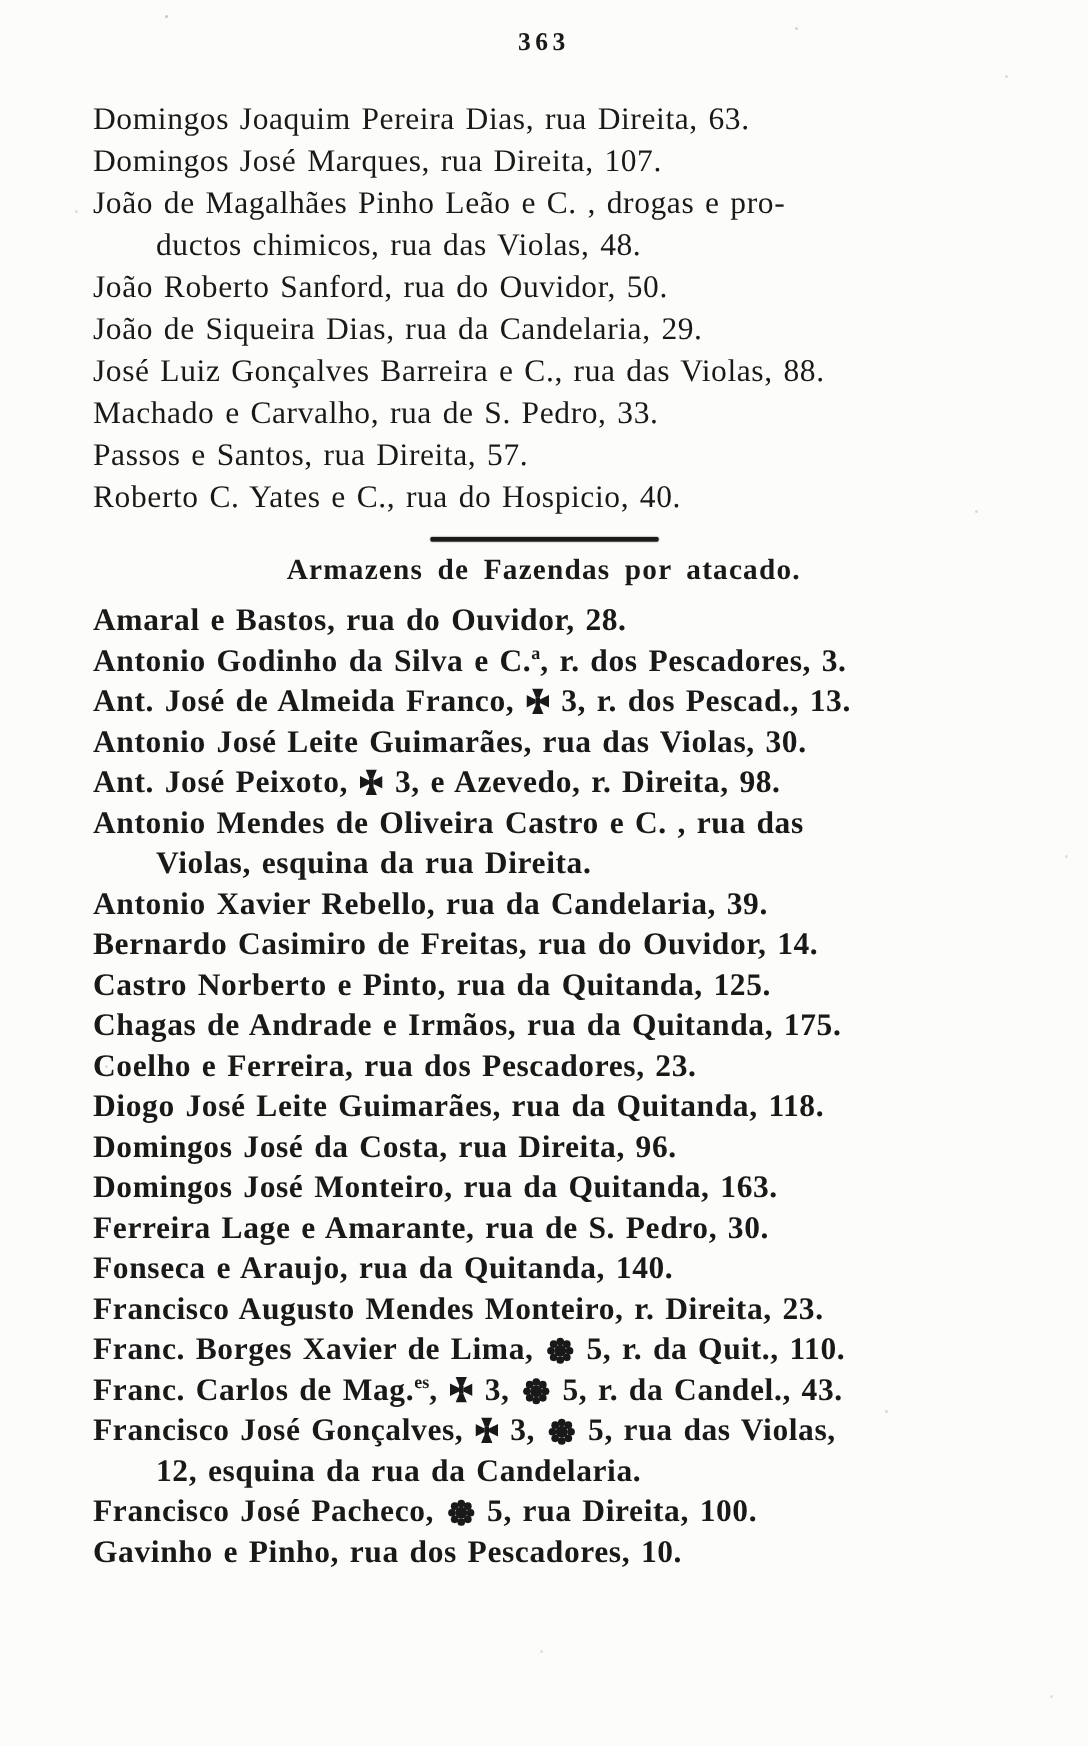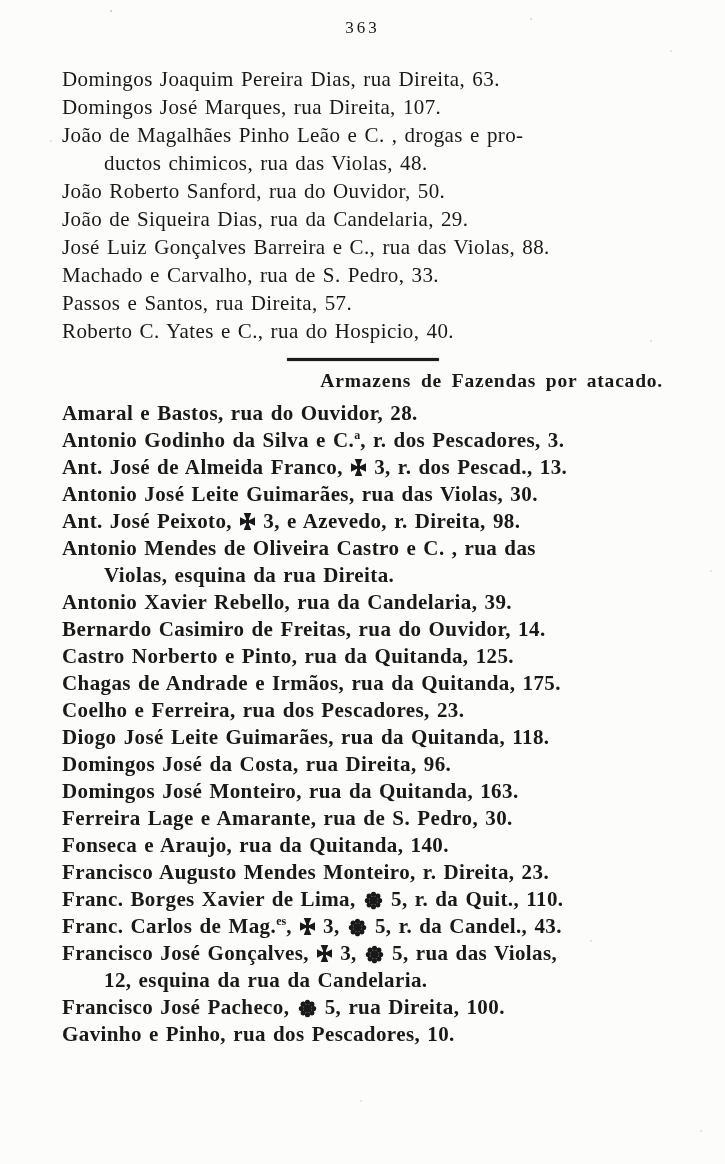--- a/index.html
+++ b/index.html
@@ -22,21 +22,21 @@
     position: absolute; width: 2px; height: 2px; border-radius: 50%;
     background: #9a9a97; opacity: .55; left: 110px; top: 10px;
     box-shadow: 420px 8px 0 #b3b3af, 560px 40px 0 #c0c0bc, -60px 130px 0 #c4c4c0,
                 540px 330px 0 #bebeba, 600px 560px 0 #c6c6c2, -40px 700px 0 #c2c2be,
                 480px 930px 0 #bcbcb8, 250px 1090px 0 #c6c6c2, 590px 1120px 0 #c9c9c5;
   }
   .page-number {
     display: block;
     text-align: center;
     font-size: 17px;
-    font-weight: 400;
+    font-weight: 700;
     letter-spacing: 3px;
     color: var(--ink, #191919);
   }
   .list { margin-top: 27px; }
   .entry {
     margin: 0;
     padding-left: 42px;
     text-indent: -42px;
     font-size: 21px;
     line-height: 28px;
@@ -56,21 +56,21 @@
   .glyph.rosette{ vertical-align: -4px; margin: 0 1px; }
   .section-rule {
     width: 152px; height: 3px;
     margin: 13px auto 9px auto;
     background: #1b1b1b;
     border-radius: 1px;
     box-shadow: 0 0 1px #1b1b1b;
   }
   .section-heading {
     margin: 0;
-    text-align: right;
+    text-align: center;
     font-size: 19.5px;
     font-weight: 700;
     letter-spacing: 0.8px;
     word-spacing: 4px;
   }
   .list-2 { margin-top: 8px; font-weight: bold; }
 </style>
 </head>
 <body style="--paper: #fcfcfa; --ink: #191919;">
 

